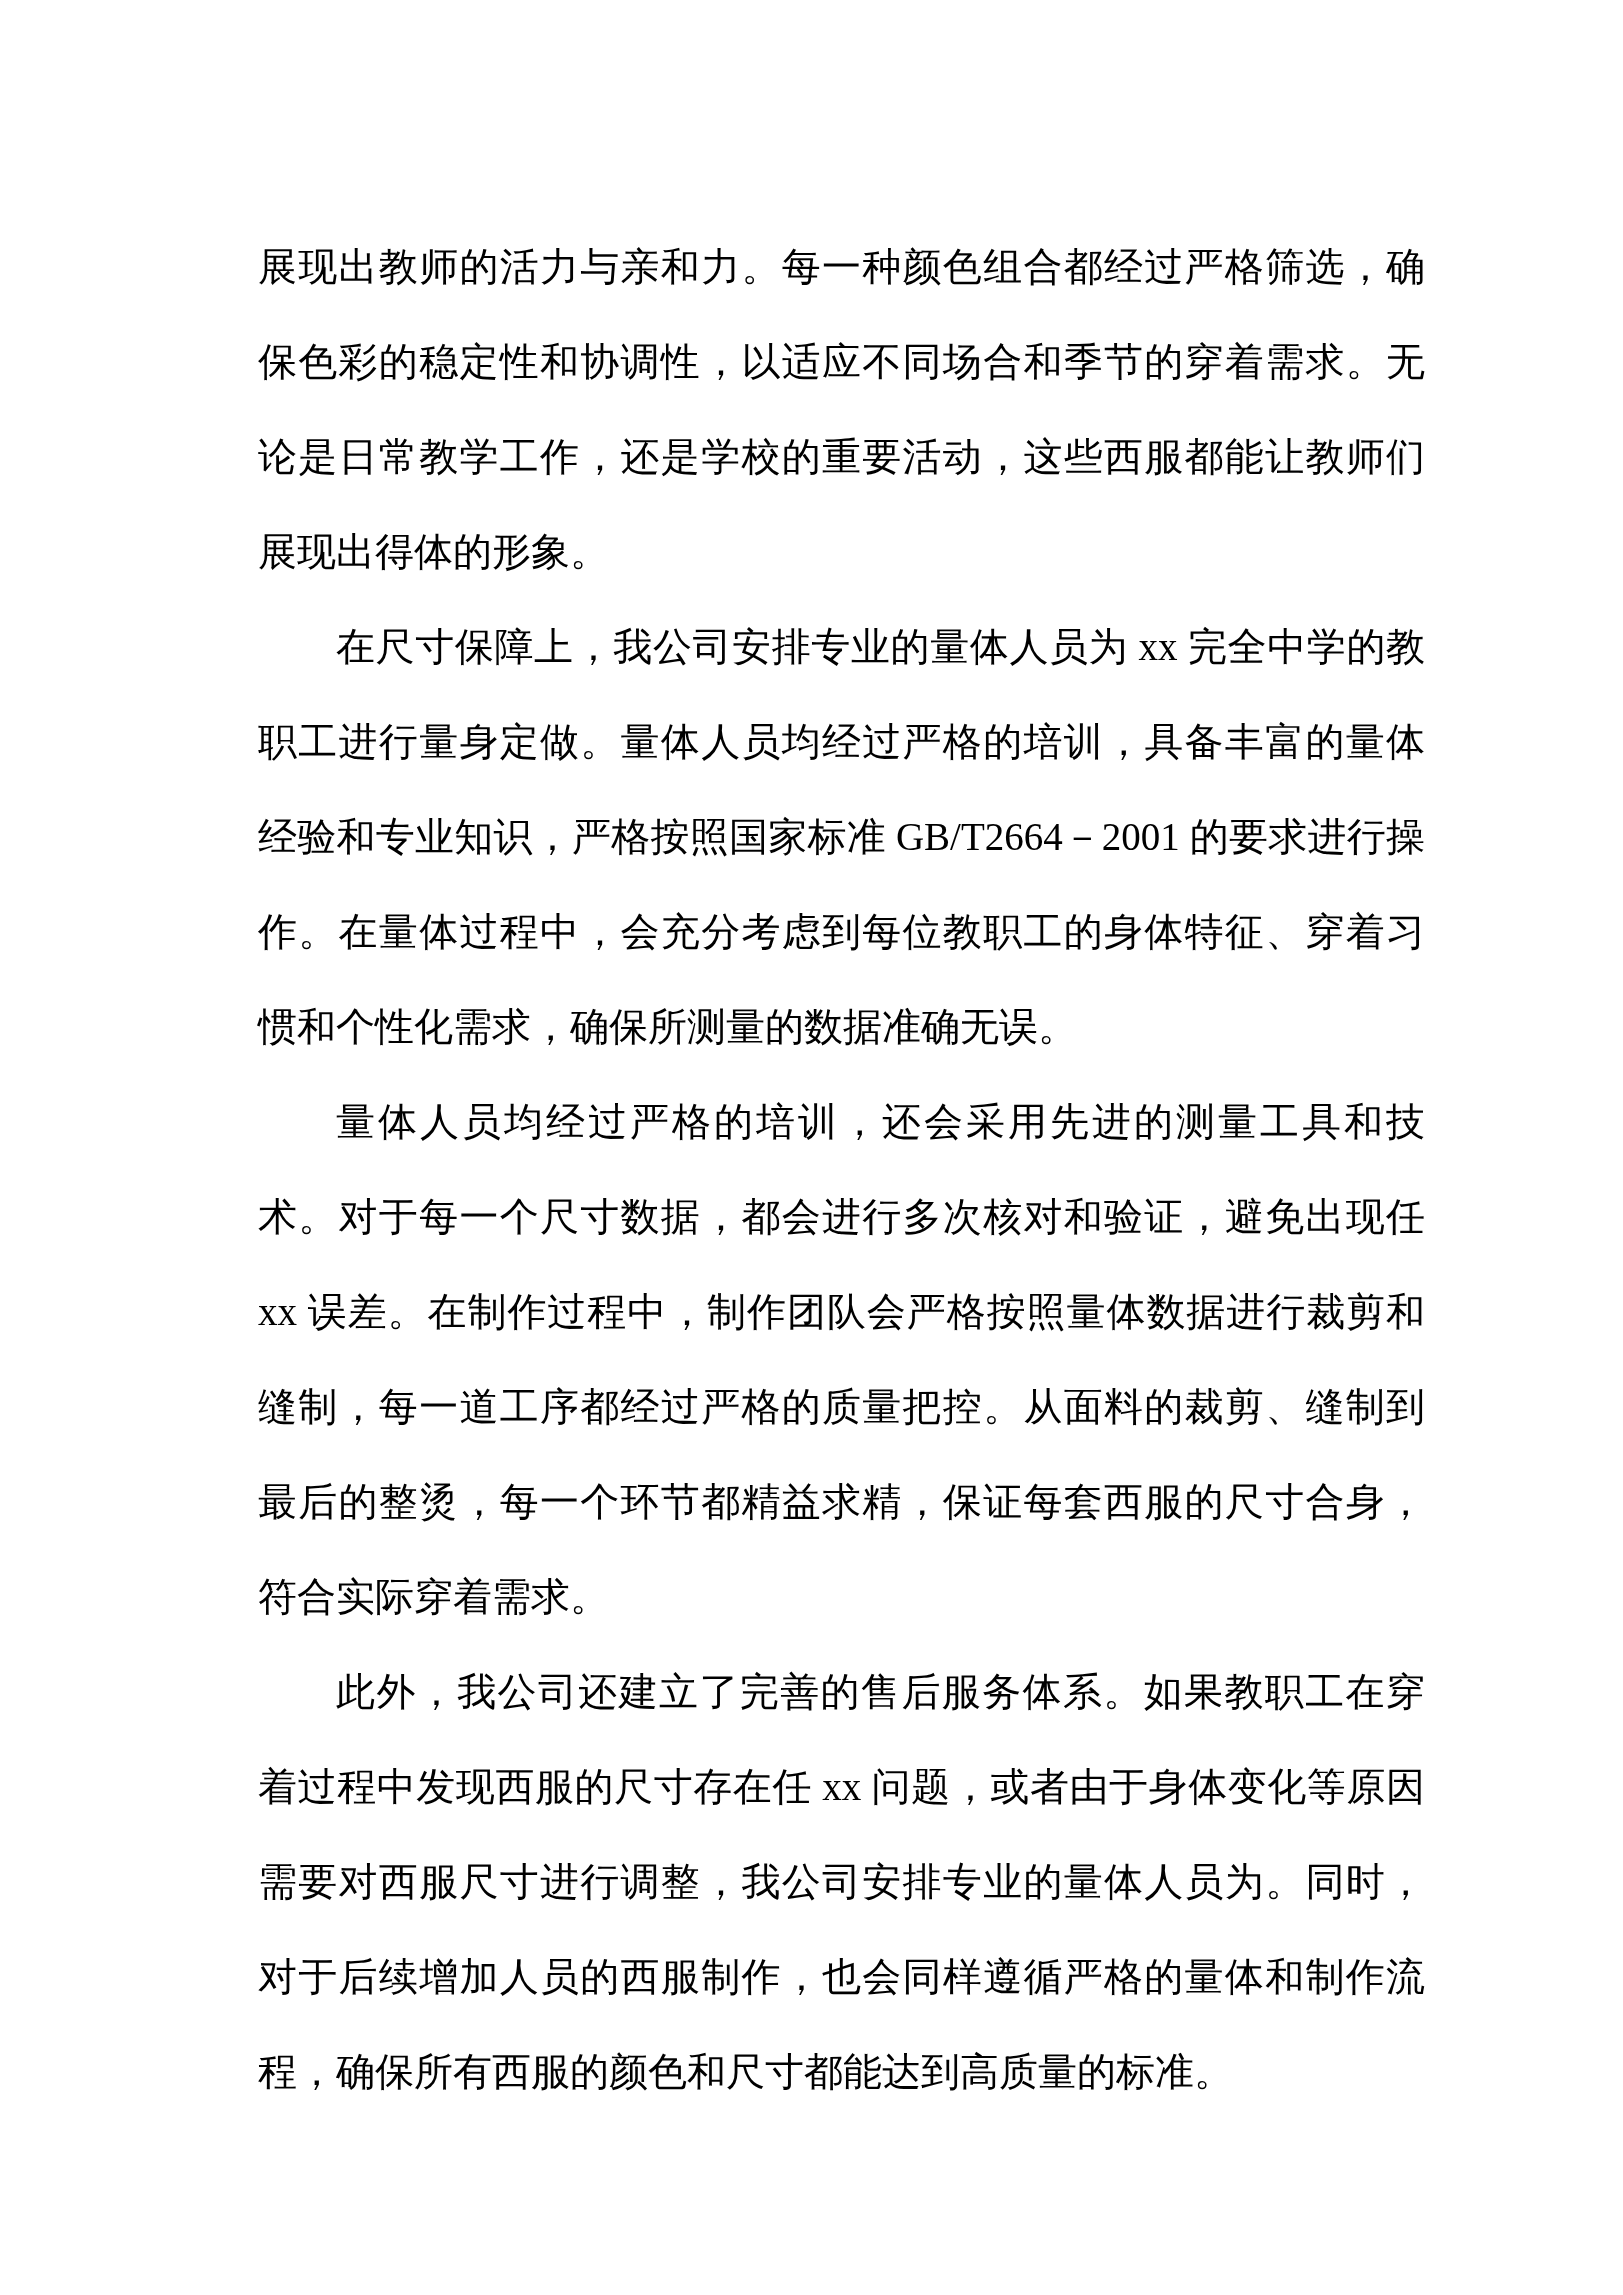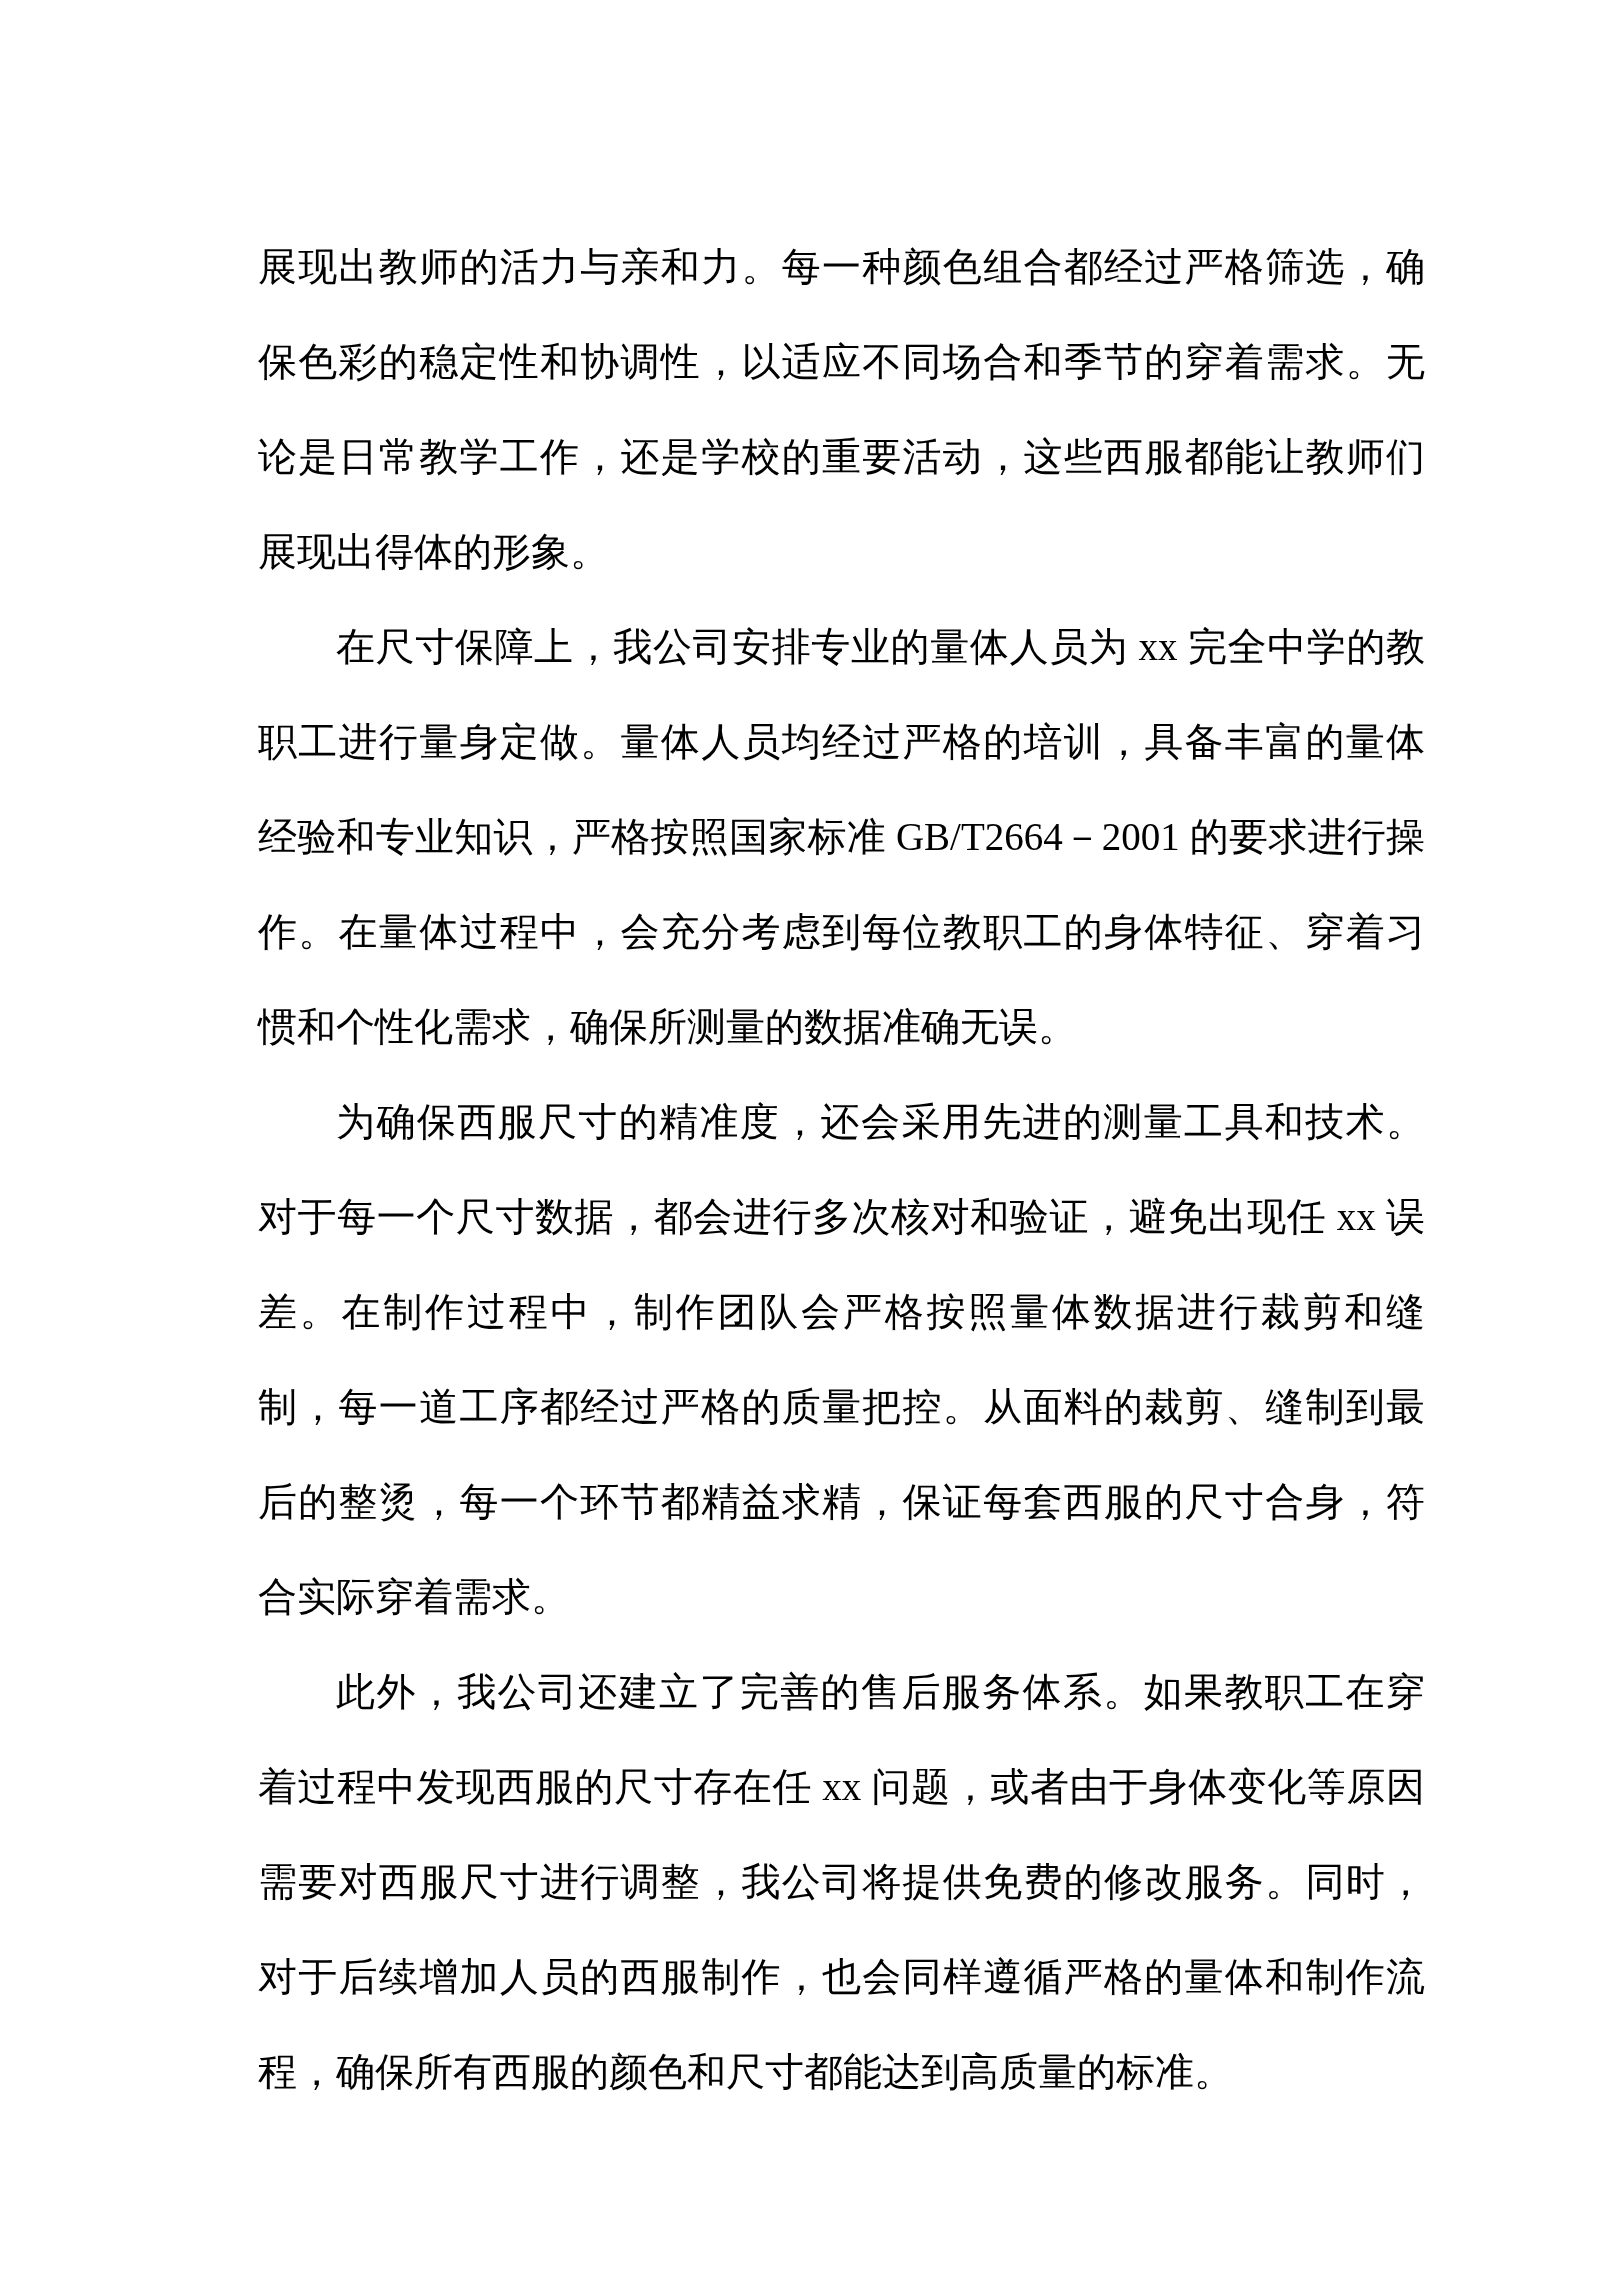--- a/index.html
+++ b/index.html
@@ -26,16 +26,16 @@
   .doc-page p.indent {
     text-indent: 2em;
   }
 </style>
 </head>
 <body>
 
 <div class="doc-page">
   <p>展现出教师的活力与亲和力。每一种颜色组合都经过严格筛选，确保色彩的稳定性和协调性，以适应不同场合和季节的穿着需求。无论是日常教学工作，还是学校的重要活动，这些西服都能让教师们展现出得体的形象。</p>
   <p class="indent">在尺寸保障上，我公司安排专业的量体人员为 xx 完全中学的教职工进行量身定做。量体人员均经过严格的培训，具备丰富的量体经验和专业知识，严格按照国家标准 GB/T2664－2001 的要求进行操作。在量体过程中，会充分考虑到每位教职工的身体特征、穿着习惯和个性化需求，确保所测量的数据准确无误。</p>
-  <p class="indent">为确保西服尺寸的精准度，还会采用先进的测量工具和技术。对于每一个尺寸数据，都会进行多次核对和验证，避免出现任 xx 误差。在制作过程中，制作团队会严格按照量体数据进行裁剪和缝制，每一道工序都经过严格的质量把控。从面料的裁剪、缝制到最后的整烫，每一个环节都精益求精，保证每套西服的尺寸合身，符合实际穿着需求。</p>
-  <p class="indent">此外，我公司还建立了完善的售后服务体系。如果教职工在穿着过程中发现西服的尺寸存在任 xx 问题，或者由于身体变化等原因需要对西服尺寸进行调整，我公司将提供免费的修改服务。同时，对于后续增加人员的西服制作，也会同样遵循严格的量体和制作流程，确保所有西服的颜色和尺寸都能达到高质量的标准。</p>
+  <p class="indent">量体人员均经过严格的培训，还会采用先进的测量工具和技术。对于每一个尺寸数据，都会进行多次核对和验证，避免出现任 xx 误差。在制作过程中，制作团队会严格按照量体数据进行裁剪和缝制，每一道工序都经过严格的质量把控。从面料的裁剪、缝制到最后的整烫，每一个环节都精益求精，保证每套西服的尺寸合身，符合实际穿着需求。</p>
+  <p class="indent">此外，我公司还建立了完善的售后服务体系。如果教职工在穿着过程中发现西服的尺寸存在任 xx 问题，或者由于身体变化等原因需要对西服尺寸进行调整，我公司安排专业的量体人员为。同时，对于后续增加人员的西服制作，也会同样遵循严格的量体和制作流程，确保所有西服的颜色和尺寸都能达到高质量的标准。</p>
 </div>
 
 
 </body></html>

